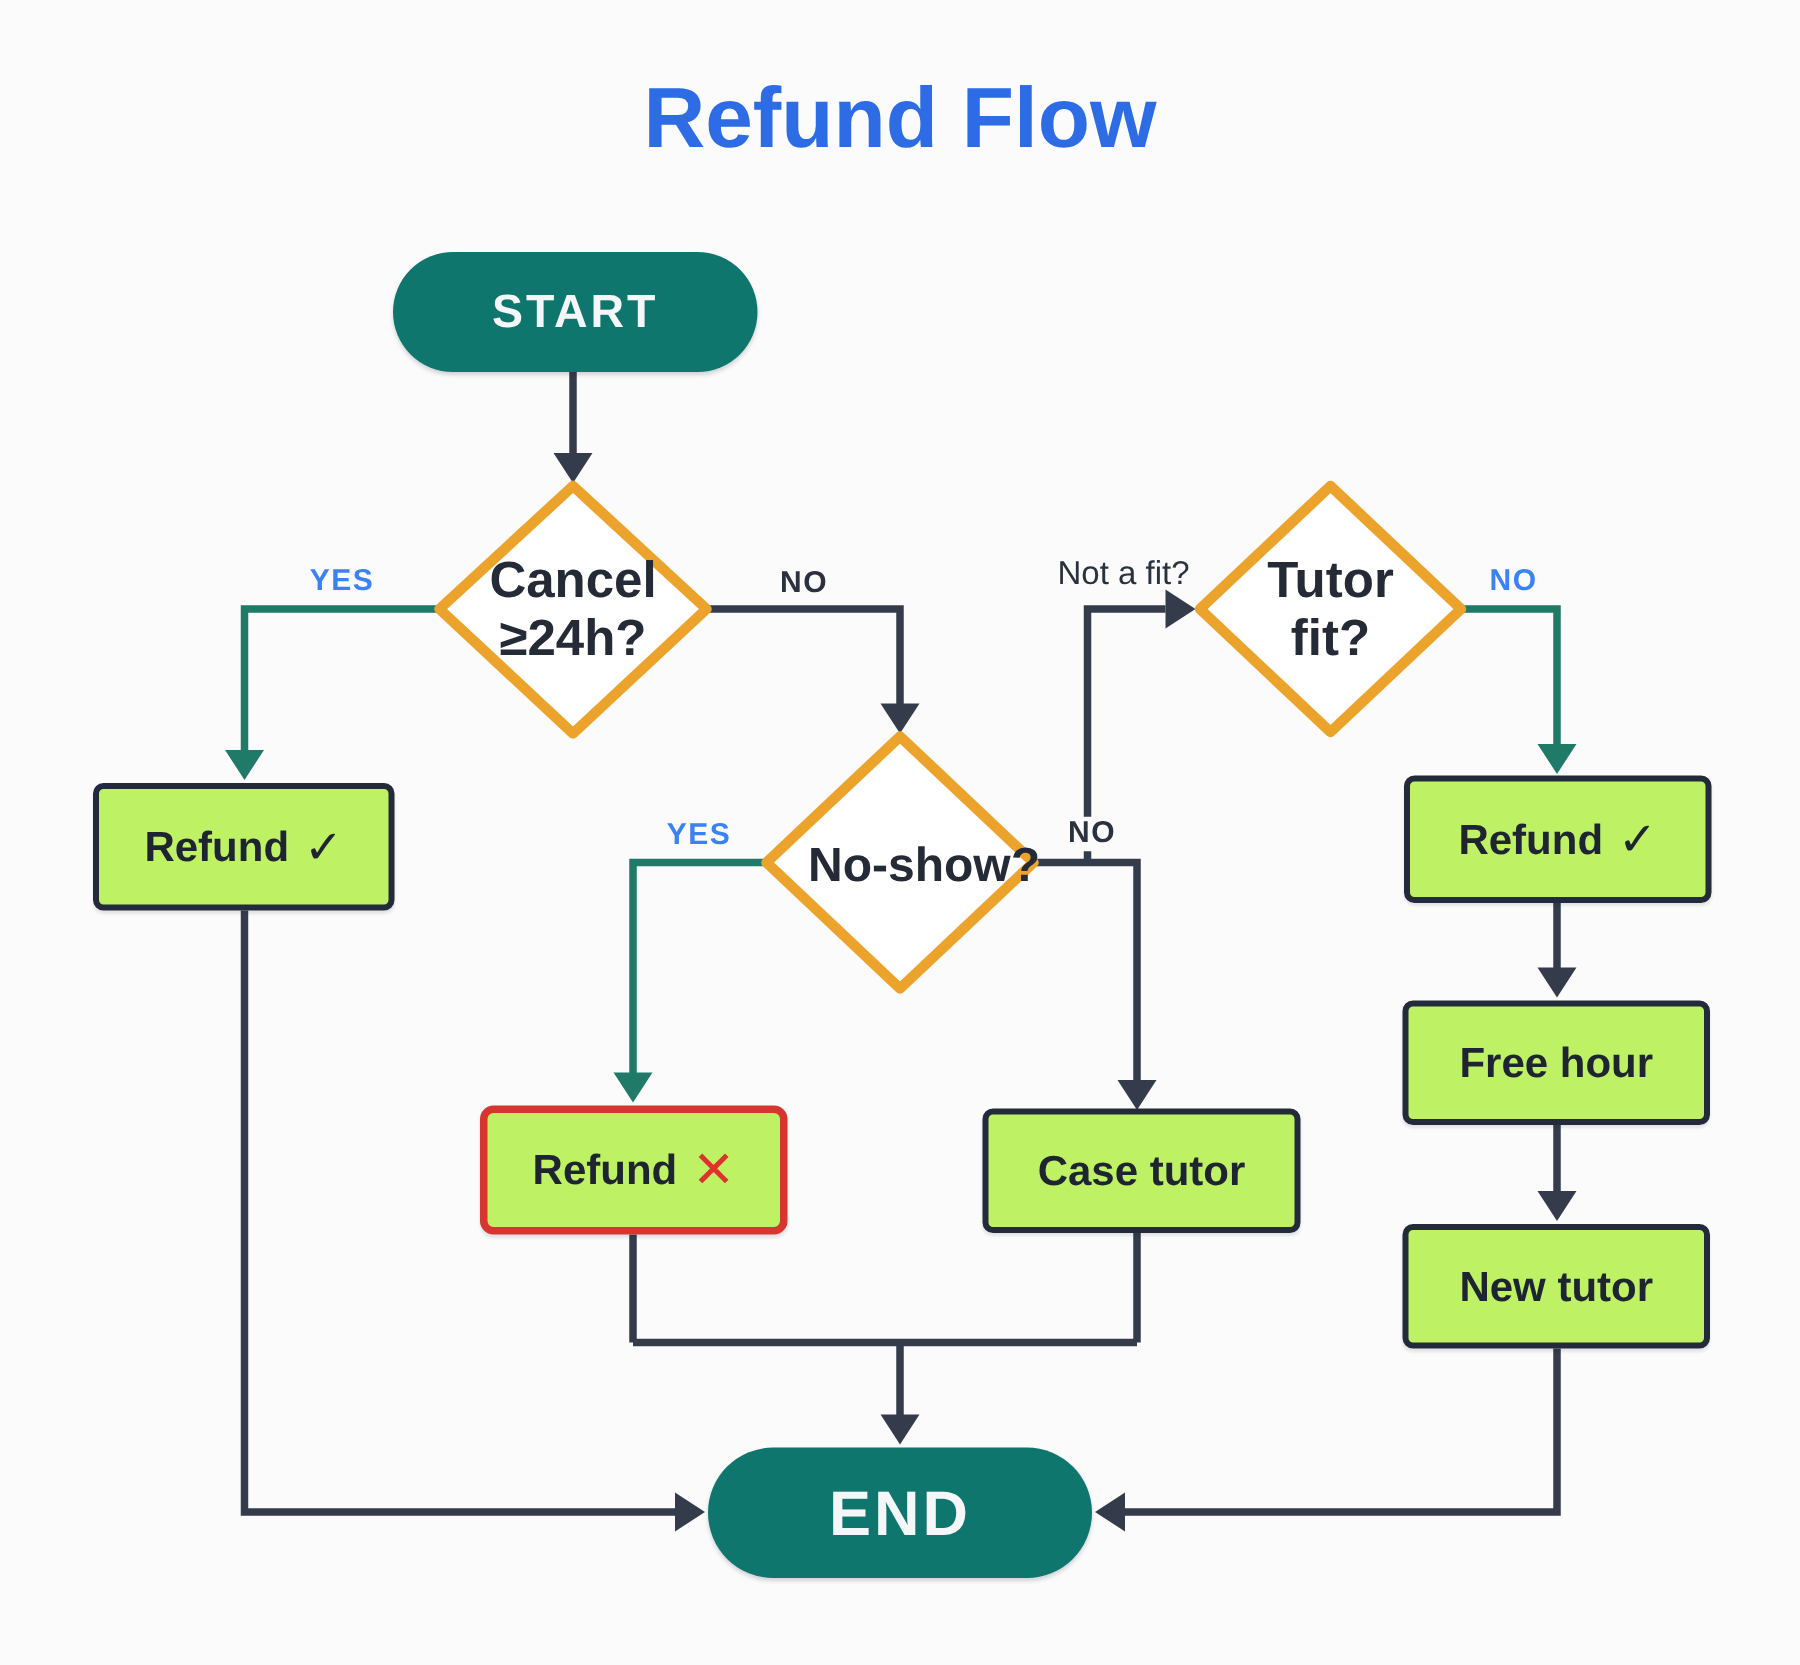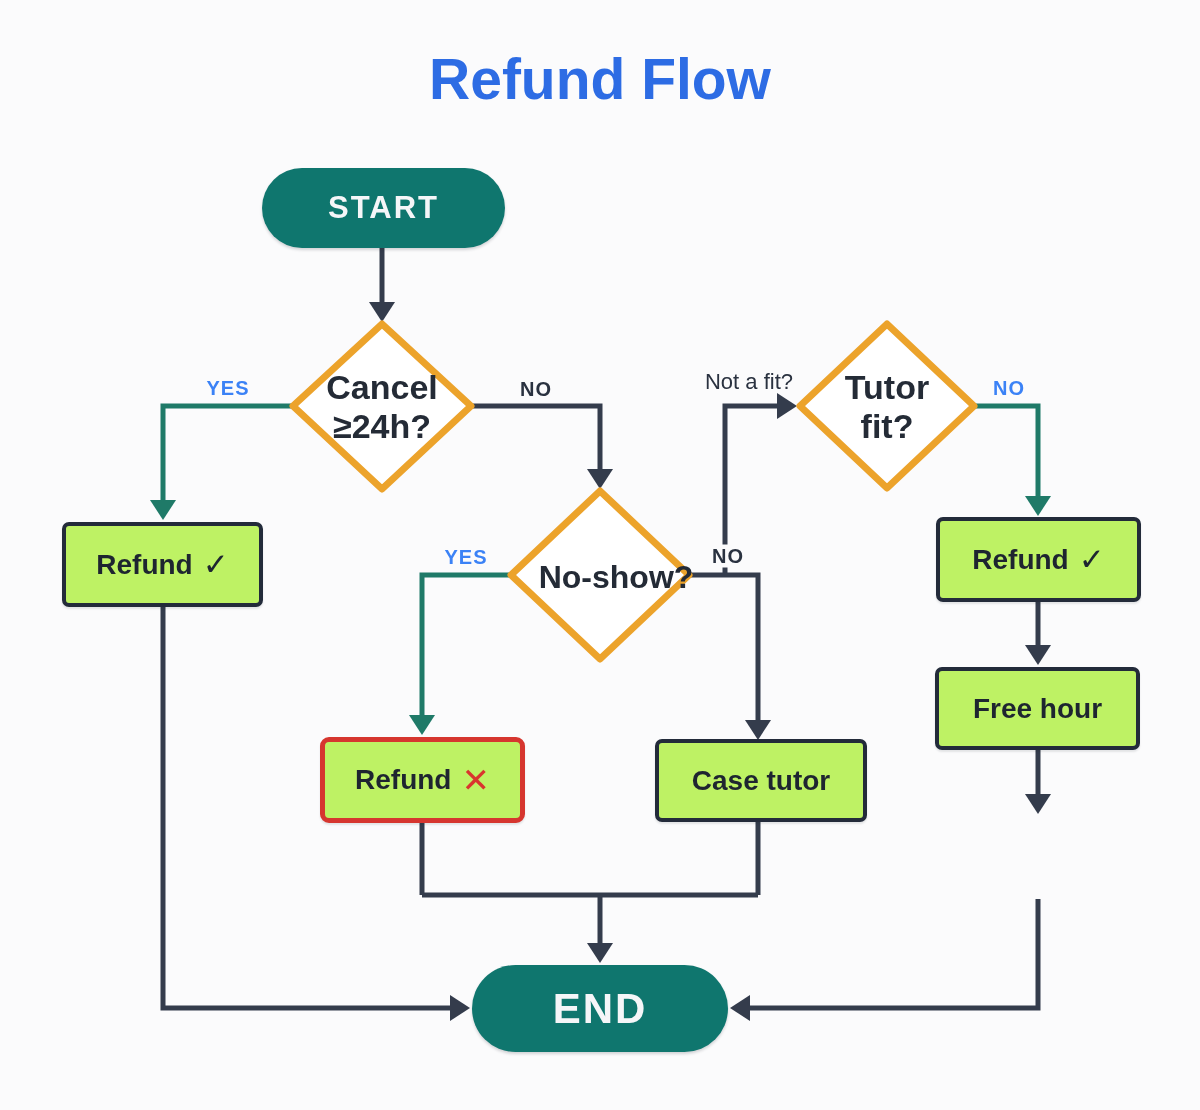--- a/index.html
+++ b/index.html
@@ -180,20 +180,23 @@
 
   <div class="proc-box refund-right">
     <span>Refund</span>
     <span class="check">✓</span>
   </div>
 
   <div class="proc-box free-hour">
     <span>Free hour</span>
   </div>
 
+  <div class="proc-box new-tutor">
+    <span>New tutor</span>
+  </div>
 
   <div class="edge-label green lbl-cancel-yes">YES</div>
   <div class="edge-label dark lbl-cancel-no">NO</div>
   <div class="edge-label green lbl-noshow-yes">YES</div>
   <div class="edge-label dark lbl-noshow-no">NO</div>
   <div class="edge-label dark lbl-not-a-fit">Not a fit?</div>
   <div class="edge-label green lbl-tutorfit-no">NO</div>
 
 </div>
 

